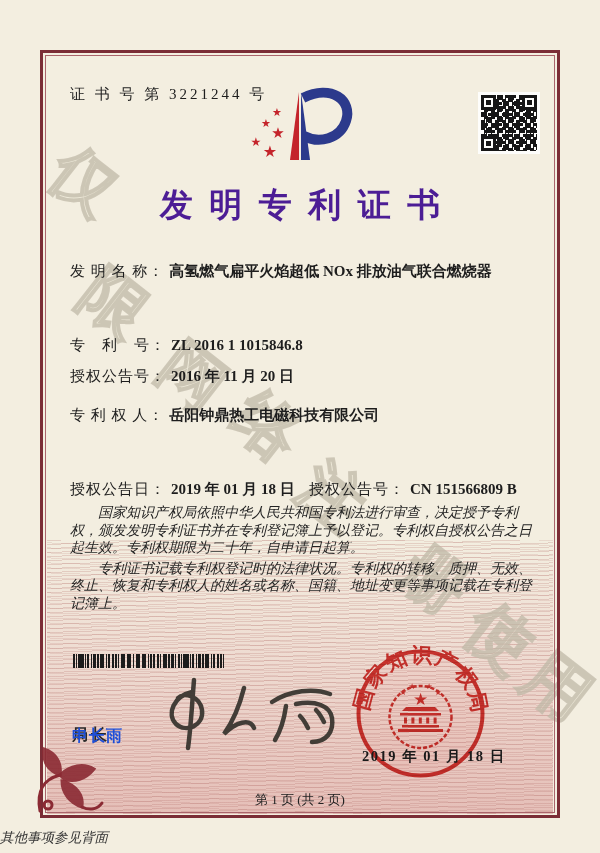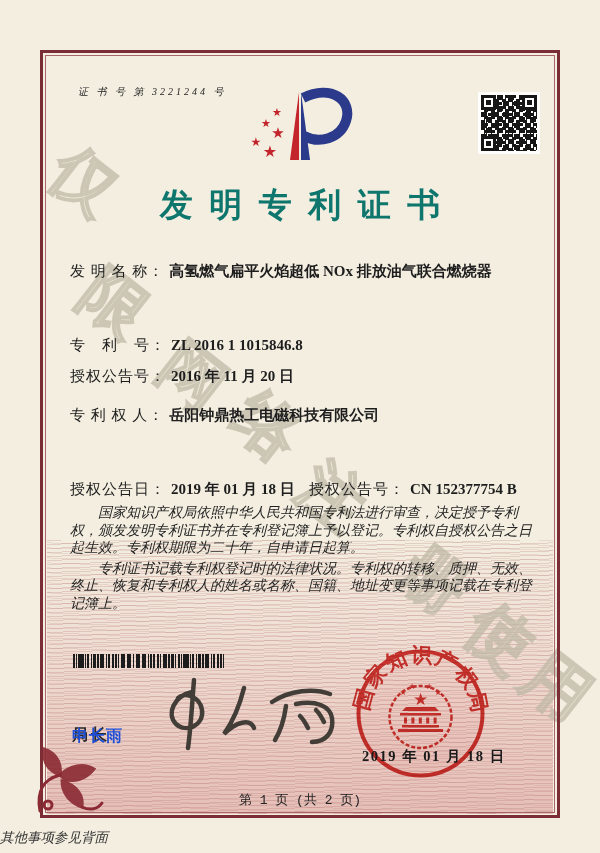--- a/index.html
+++ b/index.html
@@ -13,33 +13,33 @@
   .pink-band{position:absolute;left:47px;top:540px;width:506px;height:274px;z-index:0;
     background:
       repeating-linear-gradient(178deg, rgba(172,96,92,0.22) 0 1px, rgba(0,0,0,0) 1px 4px),
       repeating-linear-gradient(182deg, rgba(172,96,92,0.15) 0 1px, rgba(0,0,0,0) 1px 5px),
       linear-gradient(180deg, rgba(233,199,193,0) 0%, rgba(233,199,193,0.5) 45%, rgba(227,184,178,0.88) 100%);}
   
   .wm{position:absolute;z-index:1;font-size:64px;font-weight:bold;
       transform:rotate(38deg);color:rgba(214,208,190,0.18);
       -webkit-text-stroke:2px rgba(190,183,165,0.7);line-height:1;}
   
-  .cert-no{position:absolute;left:78px;top:85px;font-size:10px;letter-spacing:3px;z-index:2;font-style:italic;}
+  .cert-no{position:absolute;left:70px;top:85px;font-size:15px;letter-spacing:3px;z-index:2;}
   .logo{position:absolute;left:233px;top:76px;z-index:2;}
   .qr{position:absolute;left:478px;top:92px;width:62px;height:62px;background:#fdfdfb;z-index:2;}
   .qr-pattern{position:absolute;inset:3px;
     background-image:
       repeating-conic-gradient(#161616 0% 25%, rgba(0,0,0,0) 0% 50%),
       repeating-conic-gradient(#161616 0% 25%, rgba(0,0,0,0) 0% 50%);
     background-size:7px 7px, 11px 11px;}
   .qr-finder{position:absolute;width:15px;height:15px;border:3px solid #161616;background:#fdfdfb;box-sizing:border-box;}
   .qr-finder::after{content:"";position:absolute;inset:2px;background:#161616;}
   .qr-f-tl{left:3px;top:3px;} .qr-f-tr{right:3px;top:3px;} .qr-f-bl{left:3px;bottom:3px;}
   .title{position:absolute;left:0;right:0;top:183px;text-align:center;font-size:33px;font-weight:bold;
-         letter-spacing:0.5em;padding-left:0.5em;color:#0f766e;z-index:2;}
+         letter-spacing:0.5em;padding-left:0.5em;color:#4c1d95;z-index:2;}
   
   .frow{position:absolute;left:70px;width:465px;font-size:15px;z-index:2;white-space:nowrap;}
   .flabel{letter-spacing:1px;}
   .fvalue{margin-left:5px;font-weight:600;}
   .fcol2{position:absolute;left:239px;top:0;}
   
   .paras{position:absolute;left:70px;top:504px;width:463px;font-size:14px;line-height:17.6px;
          font-style:italic;color:#242424;z-index:2;}
   .paras p{margin:0 0 3px 0;text-indent:2em;}
   
@@ -52,21 +52,21 @@
   .signer-role{position:absolute;left:72px;top:725px;font-size:16px;letter-spacing:3px;font-weight:bold;
                font-family:"Liberation Sans","DejaVu Sans",sans-serif;color:#2a2a2a;z-index:3;}
   .signer-name{position:absolute;left:72px;top:726px;font-size:16px;letter-spacing:1px;font-weight:bold;
                font-family:"Liberation Sans","DejaVu Sans",sans-serif;color:#1d4ed8;z-index:3;}
   .autograph{position:absolute;left:148px;top:676px;z-index:3;}
   
   .seal{position:absolute;left:352px;top:645px;width:137px;height:137px;z-index:3;mix-blend-mode:multiply;}
   .seal-date{position:absolute;left:362px;top:747px;font-size:14.5px;letter-spacing:1.5px;font-weight:600;
              color:#1a1a1a;z-index:4;}
   
-  .page-indicator{position:absolute;left:0;right:0;top:791px;text-align:center;font-size:13px;color:#222;z-index:2;font-family:Liberation Mono, monospace;}
+  .page-indicator{position:absolute;left:0;right:0;top:791px;text-align:center;font-size:13px;color:#222;z-index:2;}
   .back-note{position:absolute;left:0;right:0;top:829px;font-size:13.5px;font-style:italic;color:#333;z-index:2;}
   .ornament{position:absolute;left:34px;top:741px;z-index:3;}
 </style>
 </head>
 <body>
 
 <div class="page">
 
   <div class="pink-band"></div>
 
@@ -115,21 +115,21 @@
   </div>
   <div class="frow" style="top:367px">
     <span class="flabel">授权公告号：</span><span class="fvalue">2016 年 11 月 20 日</span>
   </div>
   <div class="frow" style="top:406px">
     <span class="flabel">专 利 权 人：</span><span class="fvalue">岳阳钟鼎热工电磁科技有限公司</span>
   </div>
   <div class="frow" style="top:480px">
     <span class="flabel">授权公告日：</span><span class="fvalue">2019 年 01 月 18 日</span>
     <span class="fcol2">
-      <span class="flabel">授权公告号：</span><span class="fvalue">CN 152377754 B</span>
+      <span class="flabel">授权公告号：</span><span class="fvalue">CN 151566809 B</span>
     </span>
   </div>
 
   <div class="paras">
     <p>国家知识产权局依照中华人民共和国专利法进行审查，决定授予专利权，颁发发明专利证书并在专利登记簿上予以登记。专利权自授权公告之日起生效。专利权期限为二十年，自申请日起算。</p>
     <p>专利证书记载专利权登记时的法律状况。专利权的转移、质押、无效、终止、恢复和专利权人的姓名或名称、国籍、地址变更等事项记载在专利登记簿上。</p>
   </div>
 
   <div class="barcode"></div>
 

